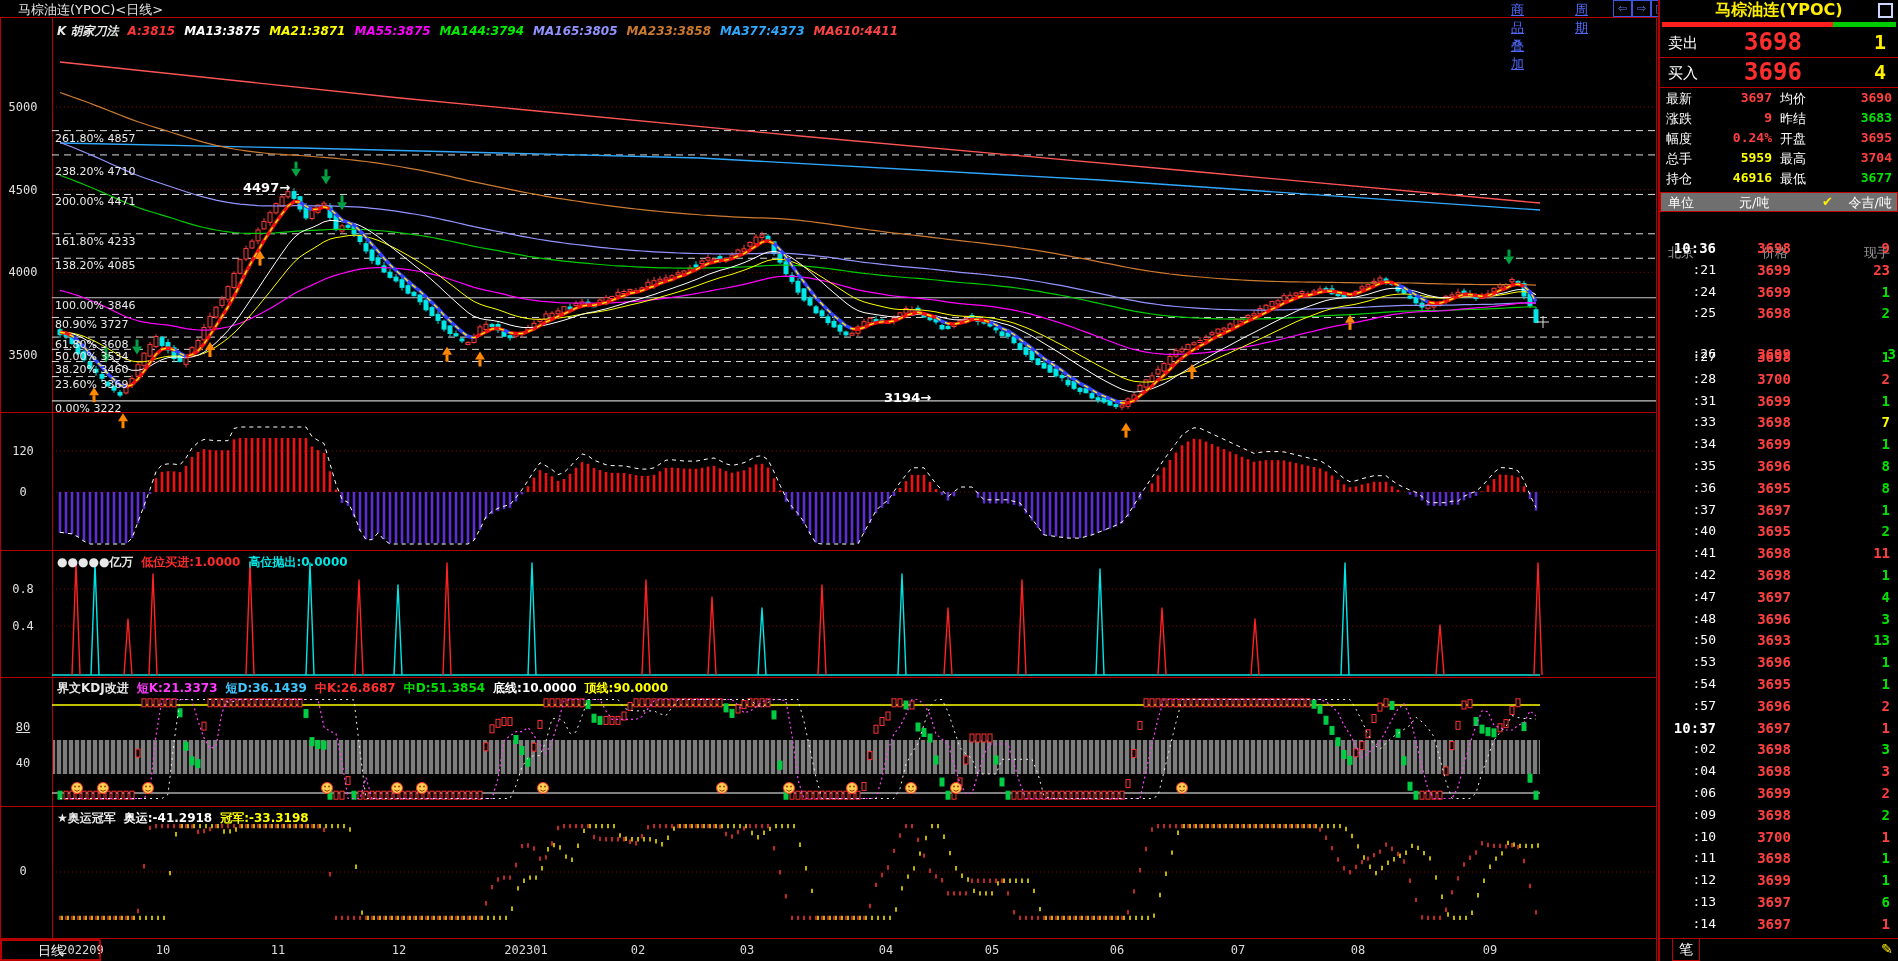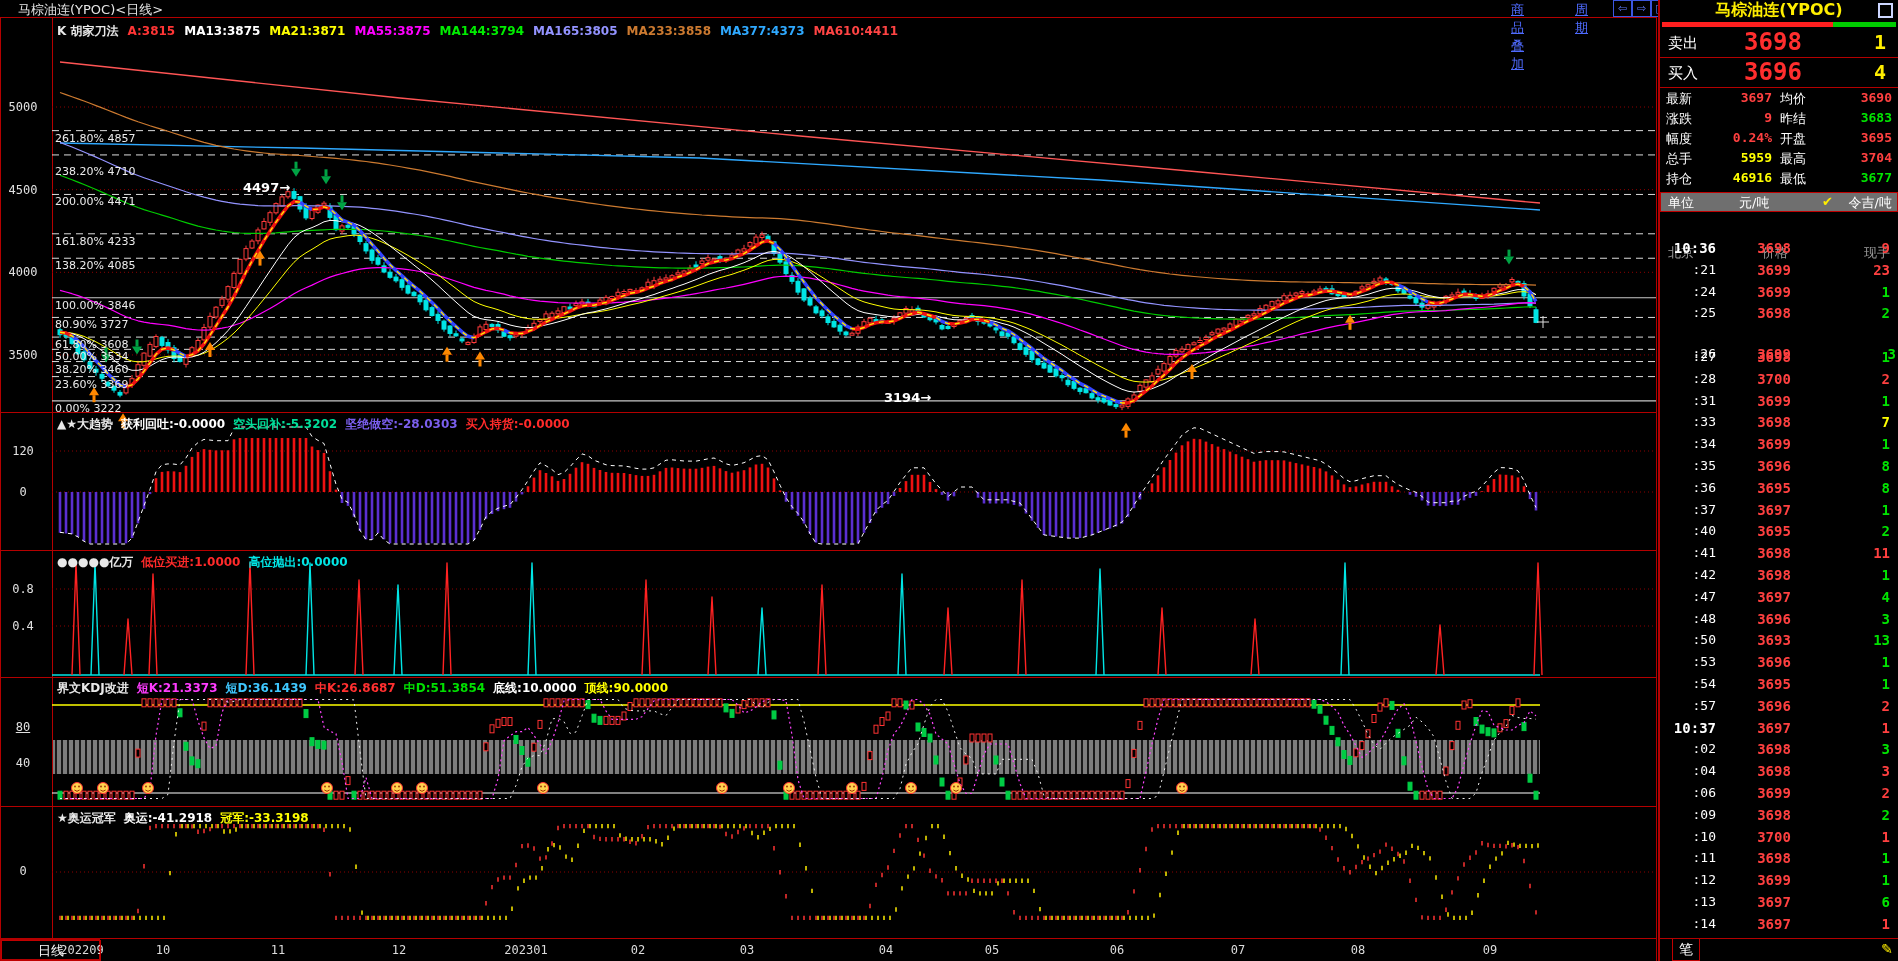--- a/index.html
+++ b/index.html
@@ -5,21 +5,21 @@
   html,body{margin:0;padding:0;background:#000;}
   #app{position:relative;width:1898px;height:961px;background:#000;overflow:hidden;
        font-family:"DejaVu Sans",sans-serif;color:#ddd;}
   #chart-svg{position:absolute;left:0;top:0;z-index:1;}
   .txt-layer{position:absolute;left:0;top:0;z-index:3;pointer-events:none;}
   #topbar{position:absolute;left:0;top:0;width:1456px;height:17px;z-index:4;background:#000;margin-left:13px;}
   #title-left{position:absolute;left:5px;top:1px;font-size:13px;color:#e6e6e6;white-space:nowrap;}
   .tlink{position:absolute;top:1px;font-size:13px;color:#4f6bff;text-decoration:underline;cursor:pointer;}
   .wicon{position:absolute;top:0px;width:17px;height:15px;border:1px solid #3c57e0;color:#5f7bff;
          font-size:11px;line-height:15px;text-align:center;cursor:pointer;background:#000;}
-  .ma-span{margin-right:9px;font-size:12px;font-weight:bold;white-space:nowrap;}
+  .ma-span{margin-right:9px;font-size:12px;font-weight:bold;white-space:nowrap;font-style:italic;}
   .plabel{font-size:12px;font-weight:bold;white-space:nowrap;}
   .plabel span{margin-right:8px;}
   .ytick{position:absolute;width:46px;text-align:center;font-size:12px;color:#e0e0e0;
          font-family:"DejaVu Sans Mono",monospace;}
   .fible{position:absolute;font-size:11px;color:#ececec;white-space:nowrap;}
   .annot{position:absolute;font-size:13px;font-weight:bold;color:#ffffff;white-space:nowrap;}
   .mlabel{position:absolute;top:943px;font-size:12px;color:#dcdcdc;transform:translateX(-50%);
           font-family:"DejaVu Sans Mono",monospace;}
   #period-box{position:absolute;left:1px;top:940px;width:98px;height:19px;border:1px solid #c00000;
               color:#fff;font-size:13px;text-align:center;line-height:19px;z-index:4;cursor:pointer;}
@@ -1753,21 +1753,20 @@
     <div id="title-left">马棕油连(YPOC)&lt;日线&gt;</div>
     <a class="tlink" style="left:1498px">商品叠加</a>
     <a class="tlink" style="left:1562px">周期</a>
     <span class="wicon" style="left:1600px">⇦</span>
     <span class="wicon" style="left:1619px">⇨</span>
     <span class="wicon" style="left:1638px">◫</span>
   </div>
 
   <div id="ma-row" class="txt-layer" style="left:57px;top:20px;white-space:nowrap;"><span class="ma-span" style="color: rgb(232, 232, 232);">K  胡家刀法</span><span class="ma-span" style="color: rgb(255, 53, 53);">A:3815</span><span class="ma-span" style="color: rgb(255, 255, 255);">MA13:3875</span><span class="ma-span" style="color: rgb(255, 255, 0);">MA21:3871</span><span class="ma-span" style="color: rgb(255, 0, 255);">MA55:3875</span><span class="ma-span" style="color: rgb(0, 238, 0);">MA144:3794</span><span class="ma-span" style="color: rgb(147, 147, 255);">MA165:3805</span><span class="ma-span" style="color: rgb(204, 122, 48);">MA233:3858</span><span class="ma-span" style="color: rgb(47, 169, 255);">MA377:4373</span><span class="ma-span" style="color: rgb(255, 68, 68);">MA610:4411</span></div>
 
-  <div id="p2-label" class="txt-layer plabel" style="left:57px;top:416px;"><span style="color: rgb(232, 232, 232);">▲★大趋势</span><span style="color: rgb(255, 255, 255);">获利回吐:-0.0000</span><span style="color: rgb(0, 221, 153);">空头回补:-5.3202</span><span style="color: rgb(123, 95, 238);">坚绝做空:-28.0303</span><span style="color: rgb(255, 42, 42);">买入持货:-0.0000</span></div>
   <div id="p3-label" class="txt-layer plabel" style="left:57px;top:554px;"><span style="color: rgb(232, 232, 232);">●●●●●亿万</span><span style="color: rgb(255, 42, 42);">低位买进:1.0000</span><span style="color: rgb(0, 229, 229);">高位抛出:0.0000</span></div>
   <div id="p4-label" class="txt-layer plabel" style="left:57px;top:680px;"><span style="color: rgb(232, 232, 232);">界文KDJ改进</span><span style="color: rgb(255, 60, 255);">短K:21.3373</span><span style="color: rgb(63, 200, 255);">短D:36.1439</span><span style="color: rgb(255, 48, 48);">中K:26.8687</span><span style="color: rgb(0, 224, 0);">中D:51.3854</span><span style="color: rgb(255, 255, 255);">底线:10.0000</span><span style="color: rgb(255, 255, 0);">顶线:90.0000</span></div>
   <div id="p5-label" class="txt-layer plabel" style="left:57px;top:810px;"><span style="color: rgb(232, 232, 232);">★奥运冠军</span><span style="color: rgb(255, 255, 255);">奥运:-41.2918</span><span style="color: rgb(255, 255, 0);">冠军:-33.3198</span></div>
 
   <div id="fib-layer" class="txt-layer">
       <div class="fible" style="left: 55px; top: 131.638px;">261.80% 4857</div>
       <div class="fible" style="left: 55px; top: 165px; text-align: right;">238.20% 4710</div>
       <div class="fible" style="left: 55px; top: 195.444px;">200.00% 4471</div>
       <div class="fible" style="left: 55px; top: 234.785px;">161.80% 4233</div>
       <div class="fible" style="left: 55px; top: 259.25px;">138.20% 4085</div>

